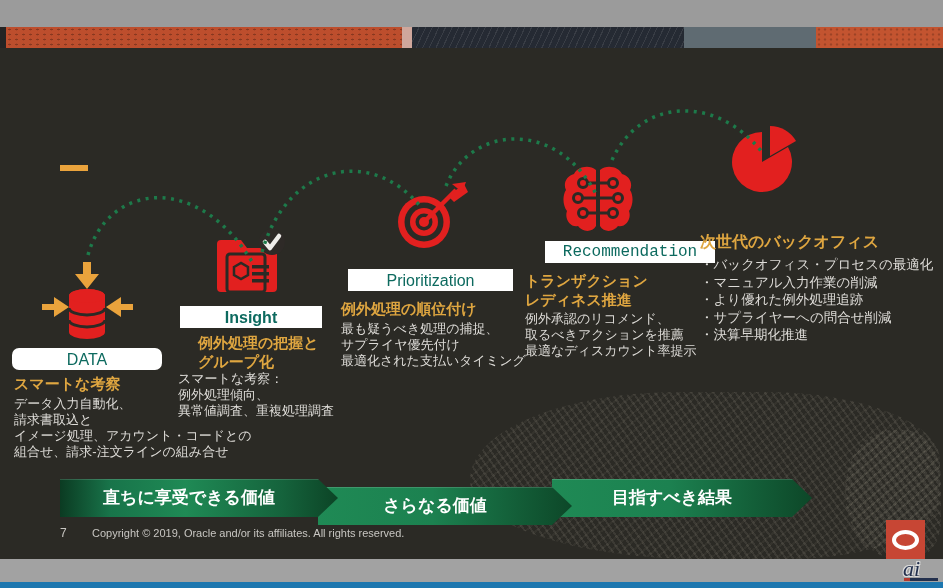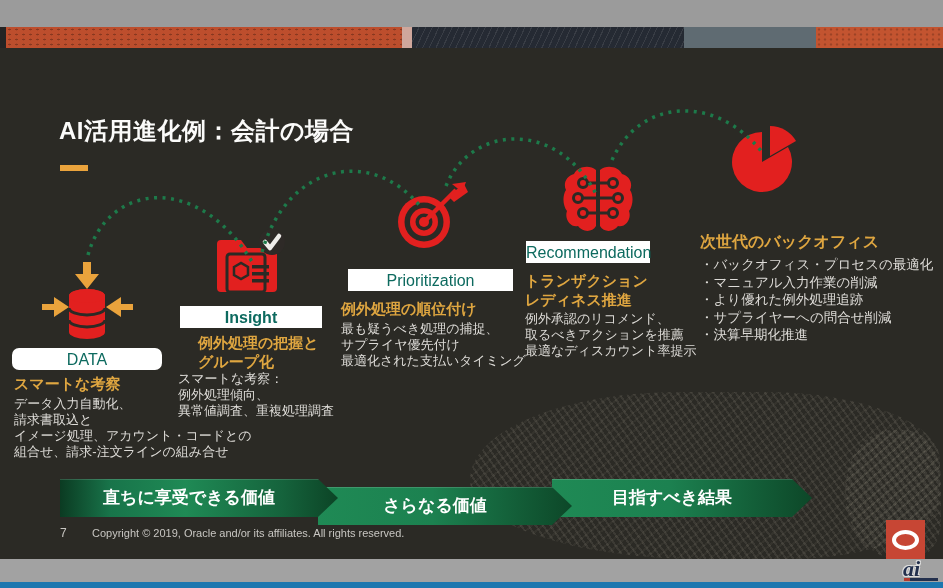--- a/index.html
+++ b/index.html
@@ -43,21 +43,21 @@
   #icon-folder{left:213px;top:178px;}
   #icon-target{left:392px;top:134px;}
   #icon-brain{left:562px;top:117px;}
   #icon-pie{left:730px;top:76px;}
 
   .lb{position:absolute;background:#ffffff;color:#0d6a5f;text-align:center;
       font-size:16px;height:22px;line-height:23px;}
   #lb-data{left:12px;top:300px;width:150px;border-radius:7px;}
   #lb-insight{left:180px;top:258px;width:142px;font-weight:bold;}
   #lb-prior{left:348px;top:221px;width:165px;}
-  #lb-reco{left:526px;top:193px;width:124px;}
+  #lb-reco{left:545px;top:193px;width:170px;font-family:Liberation Mono, monospace;}
 
   .hd{position:absolute;color:#dfa640;font-weight:bold;font-size:15px;line-height:19px;white-space:pre-line;}
   #hd-data{left:14px;top:326px;}
   #hd-insight{left:166px;top:285px;margin-left:32px;}
   #hd-prior{left:341px;top:251px;}
   #hd-reco{left:525px;top:223px;}
   #hd-next{left:700px;top:184px;font-size:16px;}
 
   .bd{position:absolute;color:#dedcd8;font-size:13px;line-height:16px;white-space:pre-line;}
   #bd-data{left:14px;top:348px;}
@@ -82,21 +82,21 @@
   #pagenum{left:60px;top:478px;color:#c8c6c2;font-size:12px;}
   #copyright{left:92px;top:479px;color:#c8c6c2;font-size:11px;}
 
   #oracle-sq{left:886px;top:472px;width:39px;height:40px;background:#c74634;z-index:7;
              display:flex;align-items:center;justify-content:center;}
   #oracle-ring{width:19px;height:12px;border:4px solid #fff;border-radius:50%;}
 
   
   #bot-gray{left:0;top:559px;width:943px;height:23px;background:#a2a2a2;}
   #blue-strip{left:0;top:582px;width:943px;height:6px;background:#1d77af;}
-  #ai-logo{left:903px;top:556px;font-family:"Liberation Serif",serif;font-style:italic;font-weight:bold;
+  #ai-logo{left:903px;top:556px;font-family:"Liberation Serif",serif;font-style:italic;font-weight:normal;
            font-size:22px;color:#23304d;z-index:8;
            text-shadow:1px 1px 0 #dcdcdc,-1px -1px 0 #dcdcdc,1px -1px 0 #dcdcdc,-1px 1px 0 #dcdcdc;}
   #ai-bar{left:904px;top:578px;width:34px;height:3px;background:#23304d;z-index:8;}
   #ai-bar-accent{left:904px;top:578px;width:6px;height:3px;background:#b4382e;z-index:9;}
 </style>
 </head>
 <body>
 
 <div id="canvas">
 
@@ -109,21 +109,20 @@
     <div class="bseg" id="b-slate"></div>
     <div class="bseg" id="b-orange-r"></div>
 
   </div>
 
   <div class="abs" id="slide">
 
     <div class="abs blob" id="blob1"></div>
     <div class="abs blob" id="blob2"></div>
 
-    <div class="abs" id="title">AI活用進化例：会計の場合</div>
     <div class="abs" id="title-dash"></div>
 
     <svg class="icon" id="icon-data" width="95" height="82" viewBox="0 0 95 82">
       <path d="M43,2 v12 h-8 l12,15 l12,-15 h-8 v-12 z" fill="#eaa33c"></path>
       <path d="M2,44 h12 v-7 l15,10 l-15,10 v-7 h-12 z" fill="#eaa33c"></path>
       <path d="M93,44 h-12 v-7 l-15,10 l15,10 v-7 h12 z" fill="#eaa33c"></path>
       <path d="M29,36 a18,7 0 0 1 36,0 v36 a18,7 0 0 1 -36,0 z" fill="#e2201f"></path>
       <ellipse cx="47" cy="36" rx="18" ry="7" fill="#e2201f"></ellipse>
       <path d="M29,48 a18,7 0 0 0 36,0" fill="none" stroke="#2b2a25" stroke-width="3"></path>
       <path d="M29,60 a18,7 0 0 0 36,0" fill="none" stroke="#2b2a25" stroke-width="3"></path>

